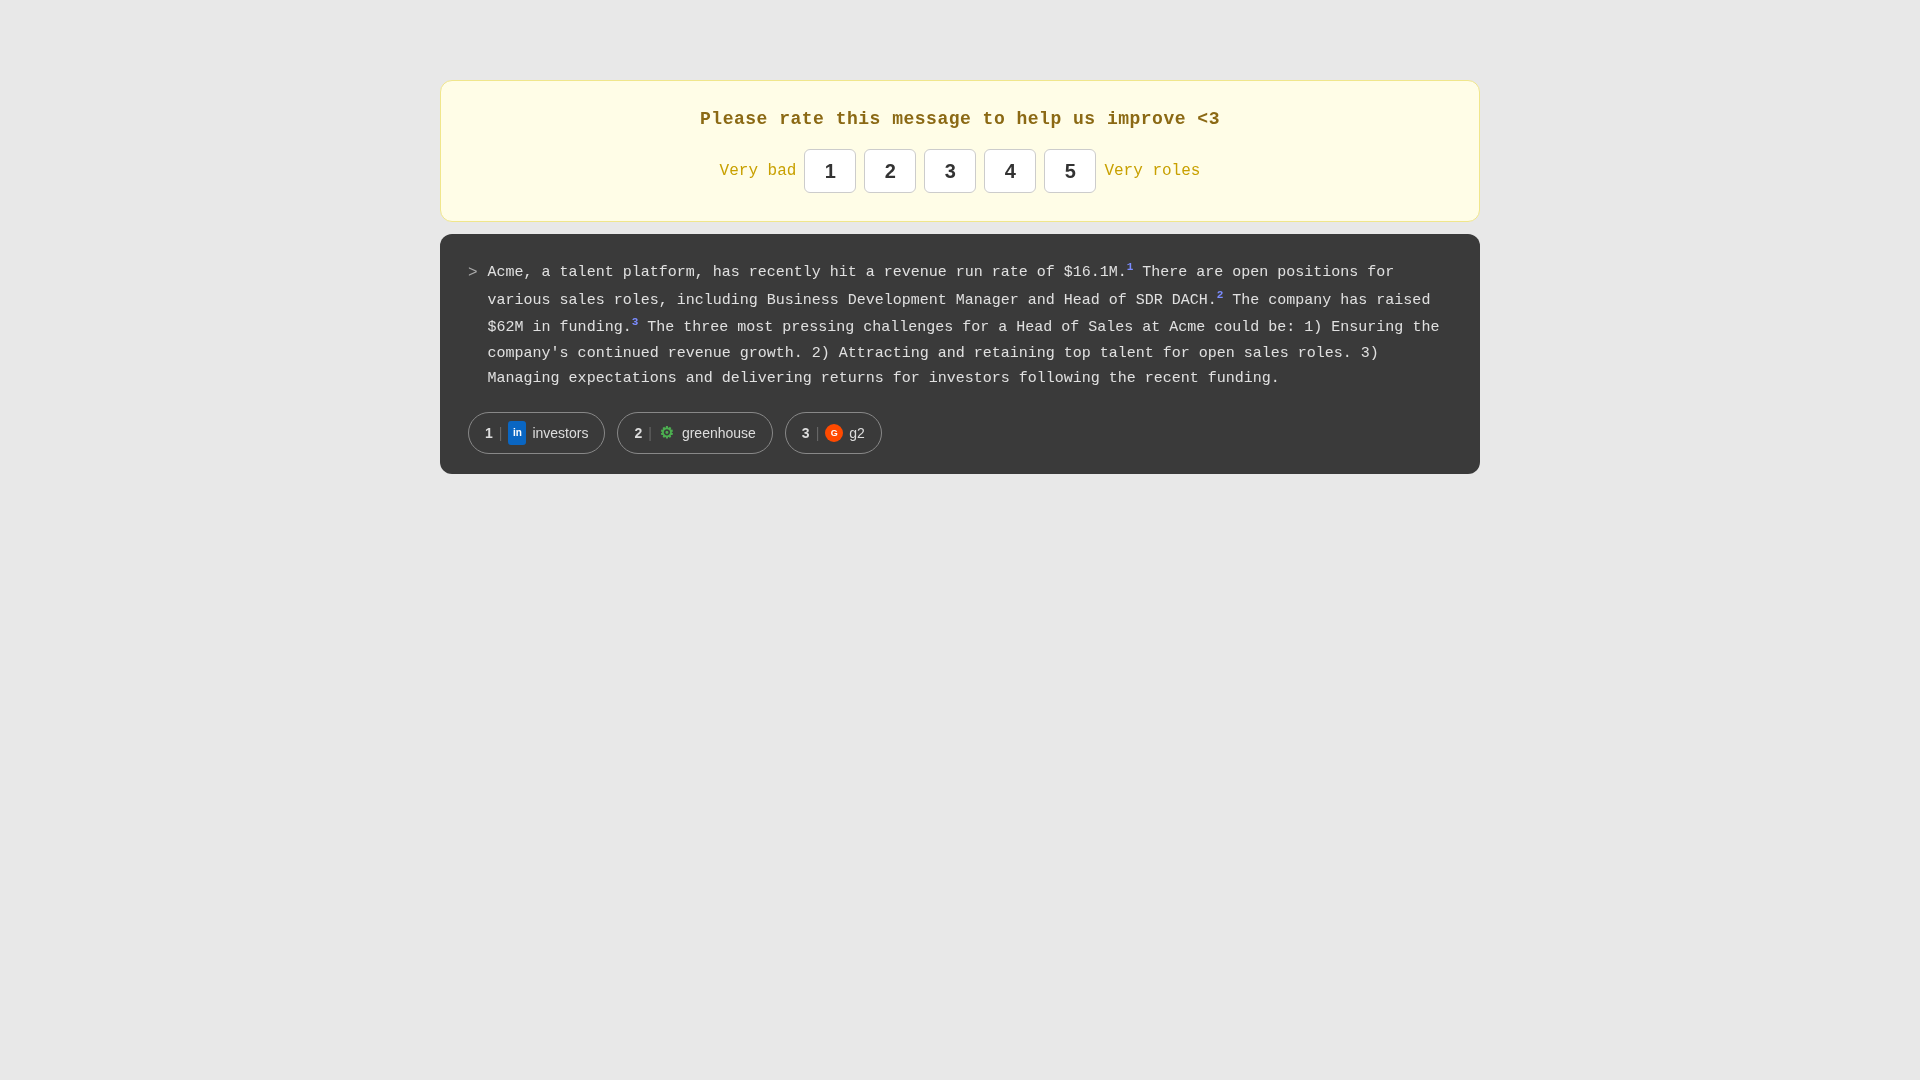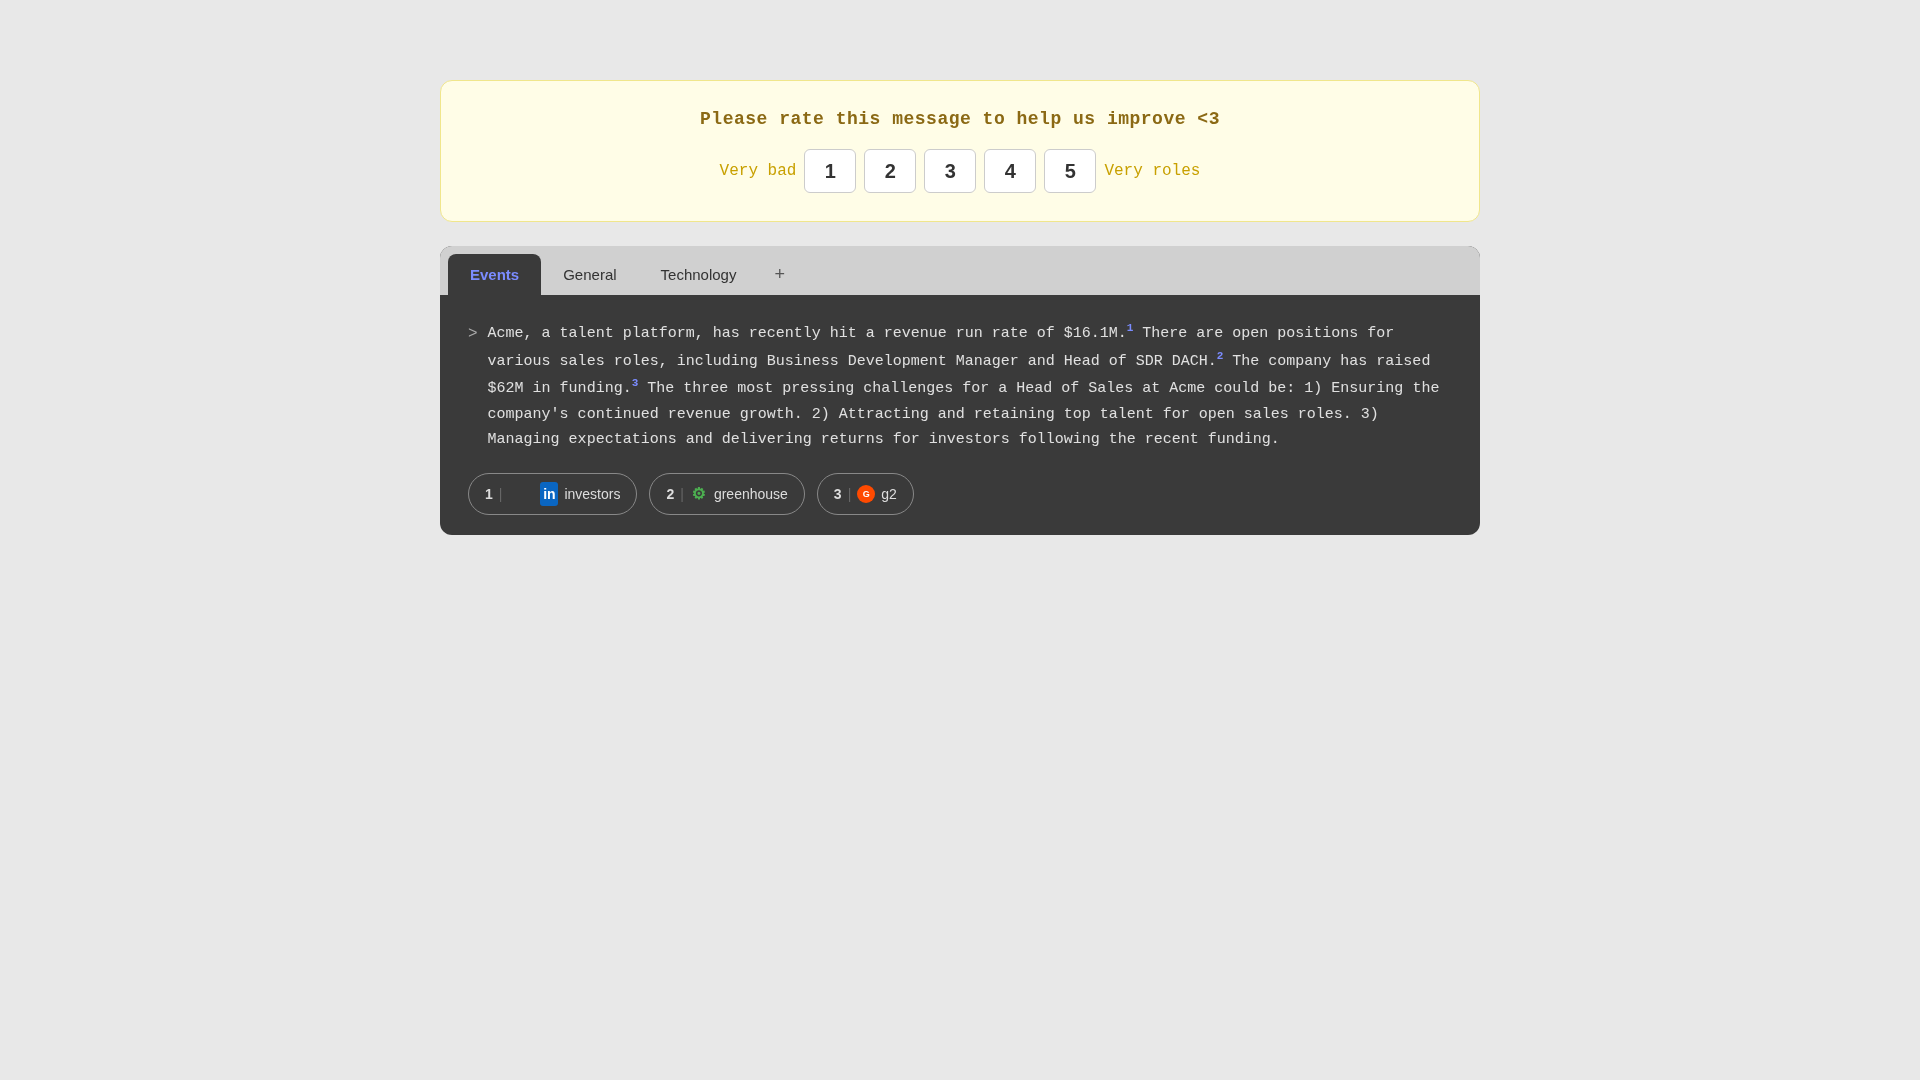--- a/index.html
+++ b/index.html
@@ -18,21 +18,21 @@
       flex-direction: column;
       align-items: center;
       justify-content: flex-start;
       padding-top: 80px;
     }
 
     .page-wrapper {
       width: 1040px;
       display: flex;
       flex-direction: column;
-      gap: 24px;
+      gap: 12px;
     }
 
     
     .rating-card {
       background-color: #fffde7;
       border: 1px solid #f0e68c;
       border-radius: 12px;
       padding: 28px 40px;
       display: flex;
       flex-direction: column;
@@ -187,23 +187,22 @@
       align-items: center;
       justify-content: center;
       border-radius: 3px;
       font-size: 12px;
       font-weight: bold;
     }
 
     .linkedin-icon {
       background-color: #0a66c2;
       color: white;
-      font-size: 14px;
+      font-size: 10px;
       padding: 12px 3px;
-      margin-left: 32px;
     }
 
     .greenhouse-icon {
       background-color: transparent;
       color: #4CAF50;
       font-size: 16px;
     }
 
     .g2-icon {
       background-color: #ff4a00;
@@ -279,26 +278,20 @@
       <button class="rating-number">1</button>
       <button class="rating-number">2</button>
       <button class="rating-number">3</button>
       <button class="rating-number">4</button>
       <button class="rating-number">5</button>
       <span class="rating-label">Very roles</span>
     </div>
   </div>
 
   <div class="main-card">
-    <div class="tabs-row">
-      <button class="tab active">Events</button>
-      <button class="tab">General</button>
-      <button class="tab">Technology</button>
-      <button class="tab-add">+</button>
-    </div>
 
     <div class="content-area">
       <div class="message-text">
         <span class="message-arrow">&gt;</span>
         <div class="message-body">
           <span>Acme, a talent platform, has recently hit a revenue run rate of $16.1M.<sup>1</sup> There are open positions for various sales roles, including Business Development Manager and Head of SDR DACH.<sup>2</sup> The company has raised $62M in funding.<sup>3</sup> The three most pressing challenges for a Head of Sales at Acme could be: 1) Ensuring the company's continued revenue growth. 2) Attracting and retaining top talent for open sales roles. 3) Managing expectations and delivering returns for investors following the recent funding.</span>
         </div>
       </div>
 
       <div class="sources-row">

